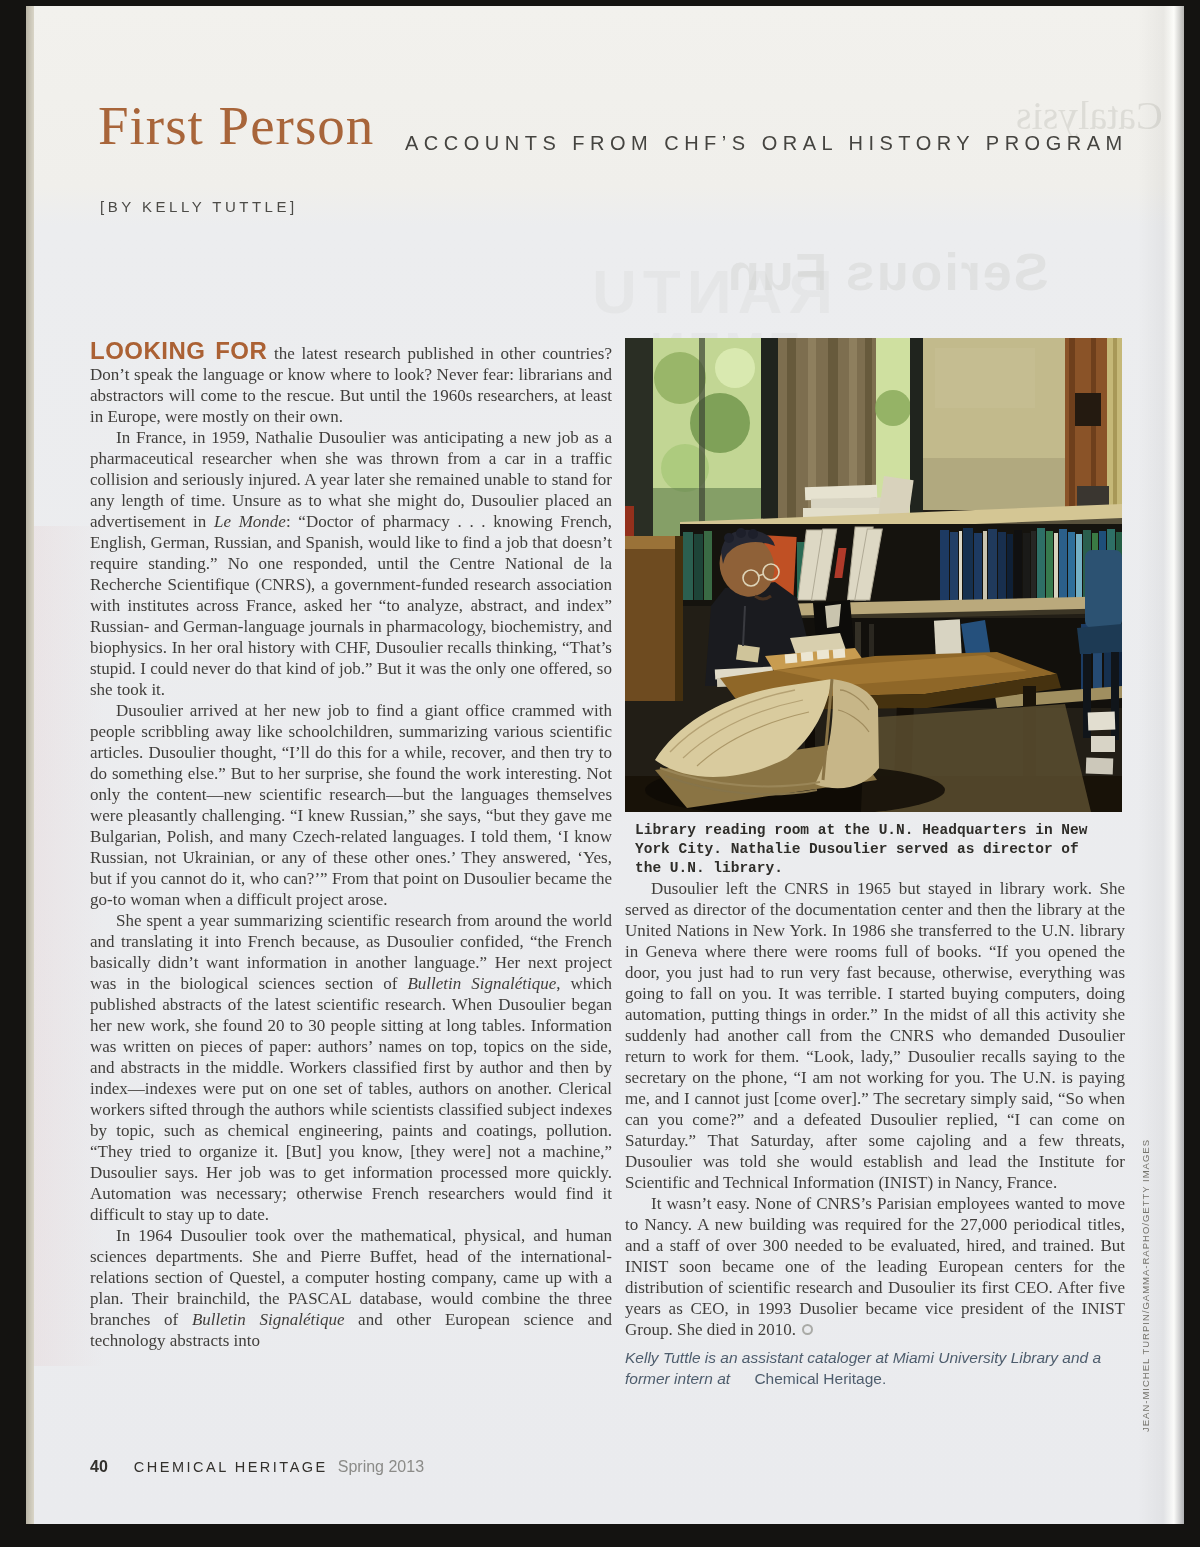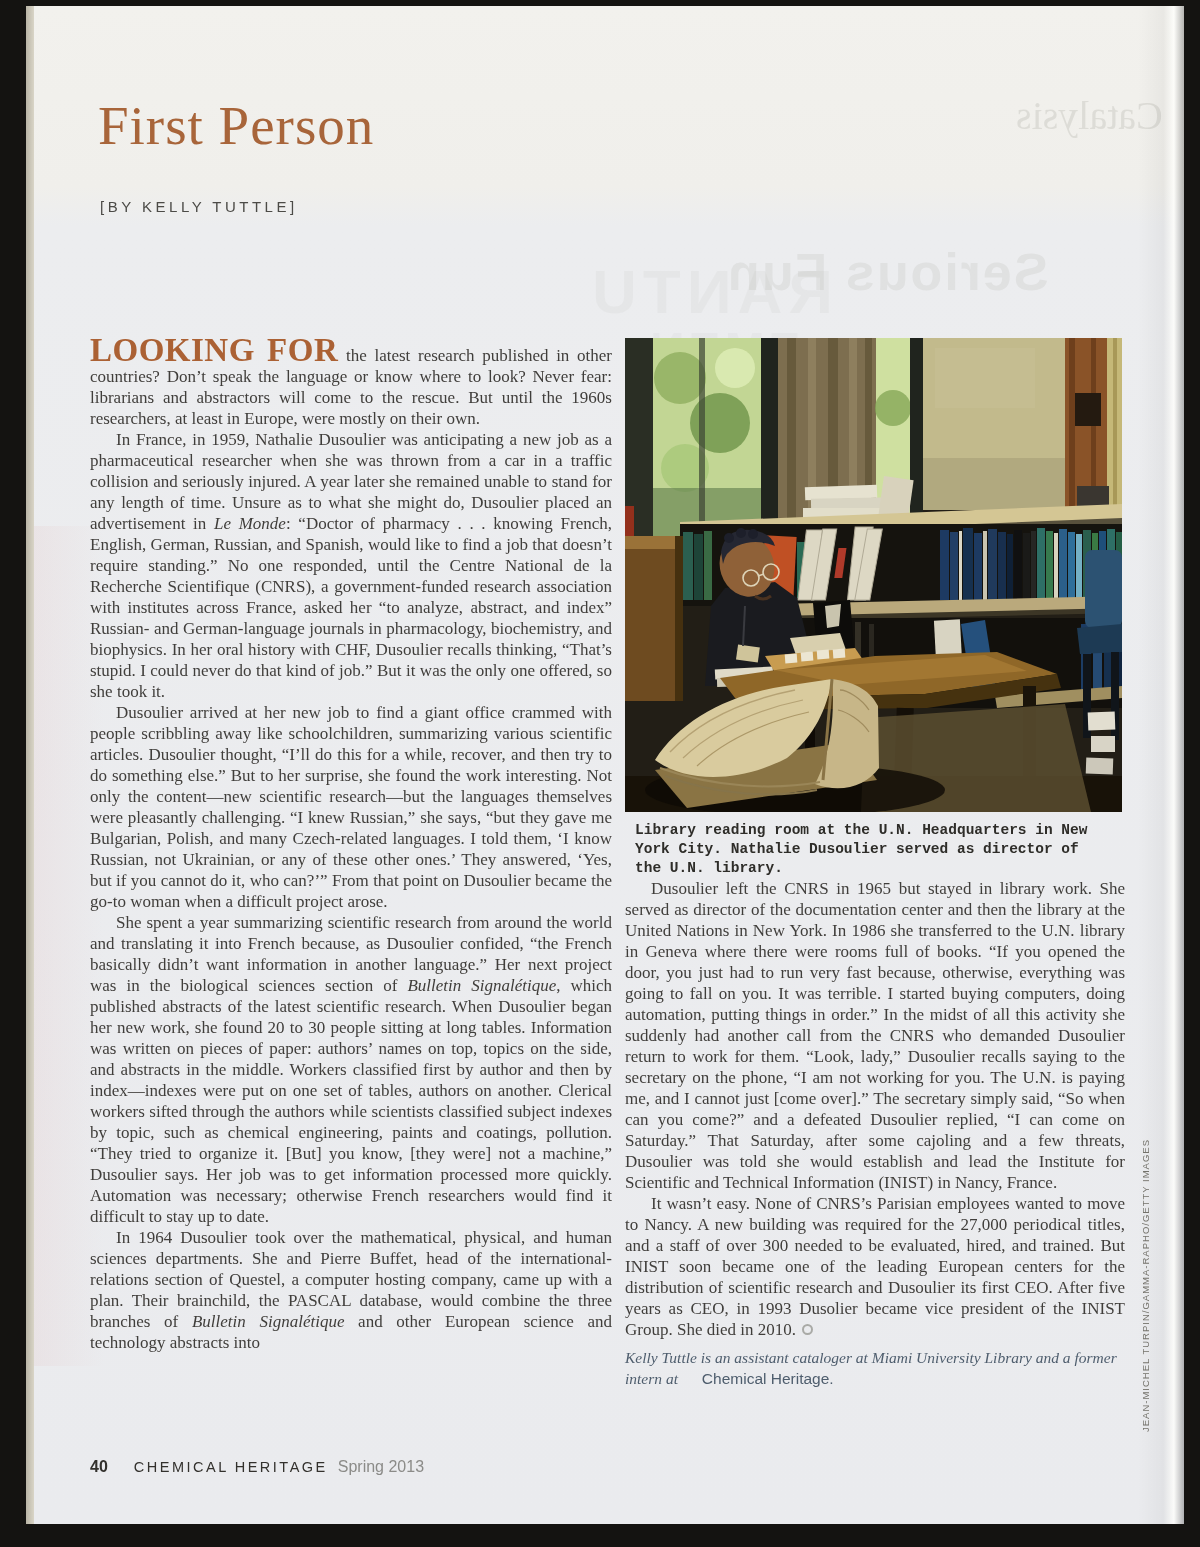--- a/index.html
+++ b/index.html
@@ -27,23 +27,23 @@
   .byline{position:absolute;left:74px;top:192px;font-size:15px;letter-spacing:3.5px;color:#4c4b47;}
   .title{position:absolute;left:68px;top:218px;font-size:60px;color:#6d7d41;
          letter-spacing:-0.5px;}
   
   .col{position:absolute;font-family:"Liberation Serif","DejaVu Serif",serif;
        font-size:17px;line-height:21px;color:#403e3b;text-align:justify;}
   .col-left{left:64px;top:334px;width:522px;}
   .col-right{left:599px;top:872px;width:500px;}
   .col p{margin:0;text-indent:26px;}
   .col p.noindent{text-indent:0;}
-  .leadin{font-family:Liberation Serif, serif;font-weight:bold;font-size:33px;
+  .leadin{font-family:Liberation Sans, sans-serif;font-weight:bold;font-size:24px;
           color:#ab6134;letter-spacing:0.5px;line-height:21px;}
-  .col i{font-style:italic;font-family:Liberation Serif, serif;}
+  .col i{font-style:italic;}
   .endmark{display:inline-block;width:7px;height:7px;border:2px solid #a9aaa6;border-radius:50%;
            margin-left:6px;}
   .bio{margin-top:7px;font-family:"Liberation Sans",sans-serif;font-size:15.5px;line-height:21px;
        color:#4e5d6d;text-align:left;}
   .bio i{font-style:italic;}
   .bio .roman{font-style:normal;margin-left:20px;}
   
   .figure{position:absolute;left:599px;top:332px;width:497px;font-family:Liberation Mono, monospace;}
   .photo{display:block;width:497px;height:474px;}
   .caption{margin:9px 0 0 10px;width:462px;font-size:14.5px;line-height:19px;font-weight:bold;
@@ -63,20 +63,21 @@
   <div class="page">
     <div class="page-edge"></div>
     <div class="left-tint"></div>
 
     <div class="ghost ghost-1">Catalysis</div>
     <div class="ghost ghost-2">Serious Fun</div>
     <div class="ghost ghost-3">RANTU</div>
     <div class="ghost ghost-4">EMEN</div>
 
     <div class="brand">First Person</div>
+    <div class="kicker">ACCOUNTS FROM CHF’S ORAL HISTORY PROGRAM</div>
     <div class="byline">[BY KELLY TUTTLE]</div>
 
     <div class="col col-left">
       <p class="noindent"><span class="leadin">LOOKING FOR</span><span> the latest research published in other countries? Don’t speak the language or know where to look? Never fear: librarians and abstractors will come to the rescue. But until the 1960s researchers, at least in Europe, were mostly on their own.</span></p>
       <p><span>In France, in 1959, Nathalie Dusoulier was anticipating a new job as a pharmaceutical researcher when she was thrown from a car in a traffic collision and seriously injured. A year later she remained unable to stand for any length of time. Unsure as to what she might do, Dusoulier placed an advertisement in </span><i>Le Monde</i><span>: “Doctor of pharmacy . . . knowing French, English, German, Russian, and Spanish, would like to find a job that doesn’t require standing.” No one responded, until the Centre National de la Recherche Scientifique (CNRS), a government-funded research association with institutes across France, asked her “to analyze, abstract, and index” Russian- and German-language journals in pharmacology, biochemistry, and biophysics. In her oral history with CHF, Dusoulier recalls thinking, “That’s stupid. I could never do that kind of job.” But it was the only one offered, so she took it.</span></p>
       <p>Dusoulier arrived at her new job to find a giant office crammed with people scribbling away like schoolchildren, summarizing various scientific articles. Dusoulier thought, “I’ll do this for a while, recover, and then try to do something else.” But to her surprise, she found the work interesting. Not only the content—new scientific research—but the languages themselves were pleasantly challenging. “I knew Russian,” she says, “but they gave me Bulgarian, Polish, and many Czech-related languages. I told them, ‘I know Russian, not Ukrainian, or any of these other ones.’ They answered, ‘Yes, but if you cannot do it, who can?’” From that point on Dusoulier became the go-to woman when a difficult project arose.</p>
       <p><span>She spent a year summarizing scientific research from around the world and translating it into French because, as Dusoulier confided, “the French basically didn’t want information in another language.” Her next project was in the biological sciences section of </span><i>Bulletin Signalétique</i><span>, which published abstracts of the latest scientific research. When Dusoulier began her new work, she found 20 to 30 people sitting at long tables. Information was written on pieces of paper: authors’ names on top, topics on the side, and abstracts in the middle. Workers classified first by author and then by index—indexes were put on one set of tables, authors on another. Clerical workers sifted through the authors while scientists classified subject indexes by topic, such as chemical engineering, paints and coatings, pollution. “They tried to organize it. [But] you know, [they were] not a machine,” Dusoulier says. Her job was to get information processed more quickly. Automation was necessary; otherwise French researchers would find it difficult to stay up to date.</span></p>
       <p><span>In 1964 Dusoulier took over the mathematical, physical, and human sciences departments. She and Pierre Buffet, head of the international-relations section of Questel, a computer hosting company, came up with a plan. Their brainchild, the PASCAL database, would combine the three branches of </span><i>Bulletin Signalétique</i><span> and other European science and technology abstracts into</span></p>
     </div>
 

